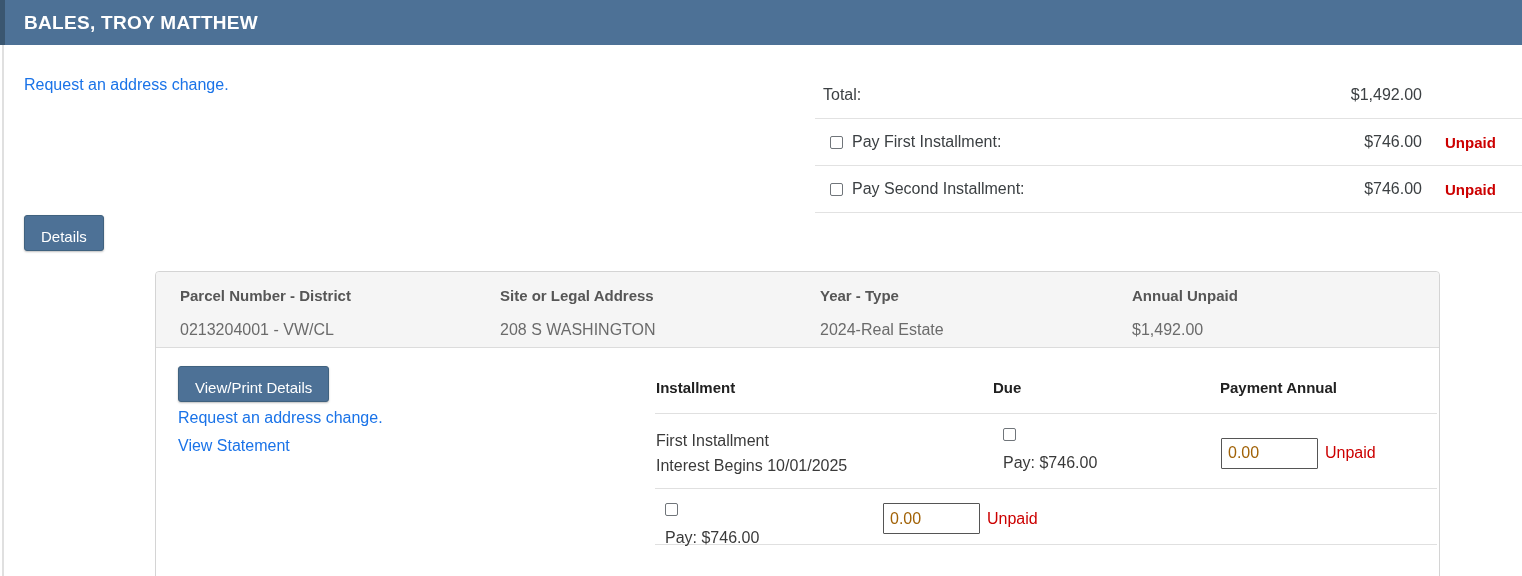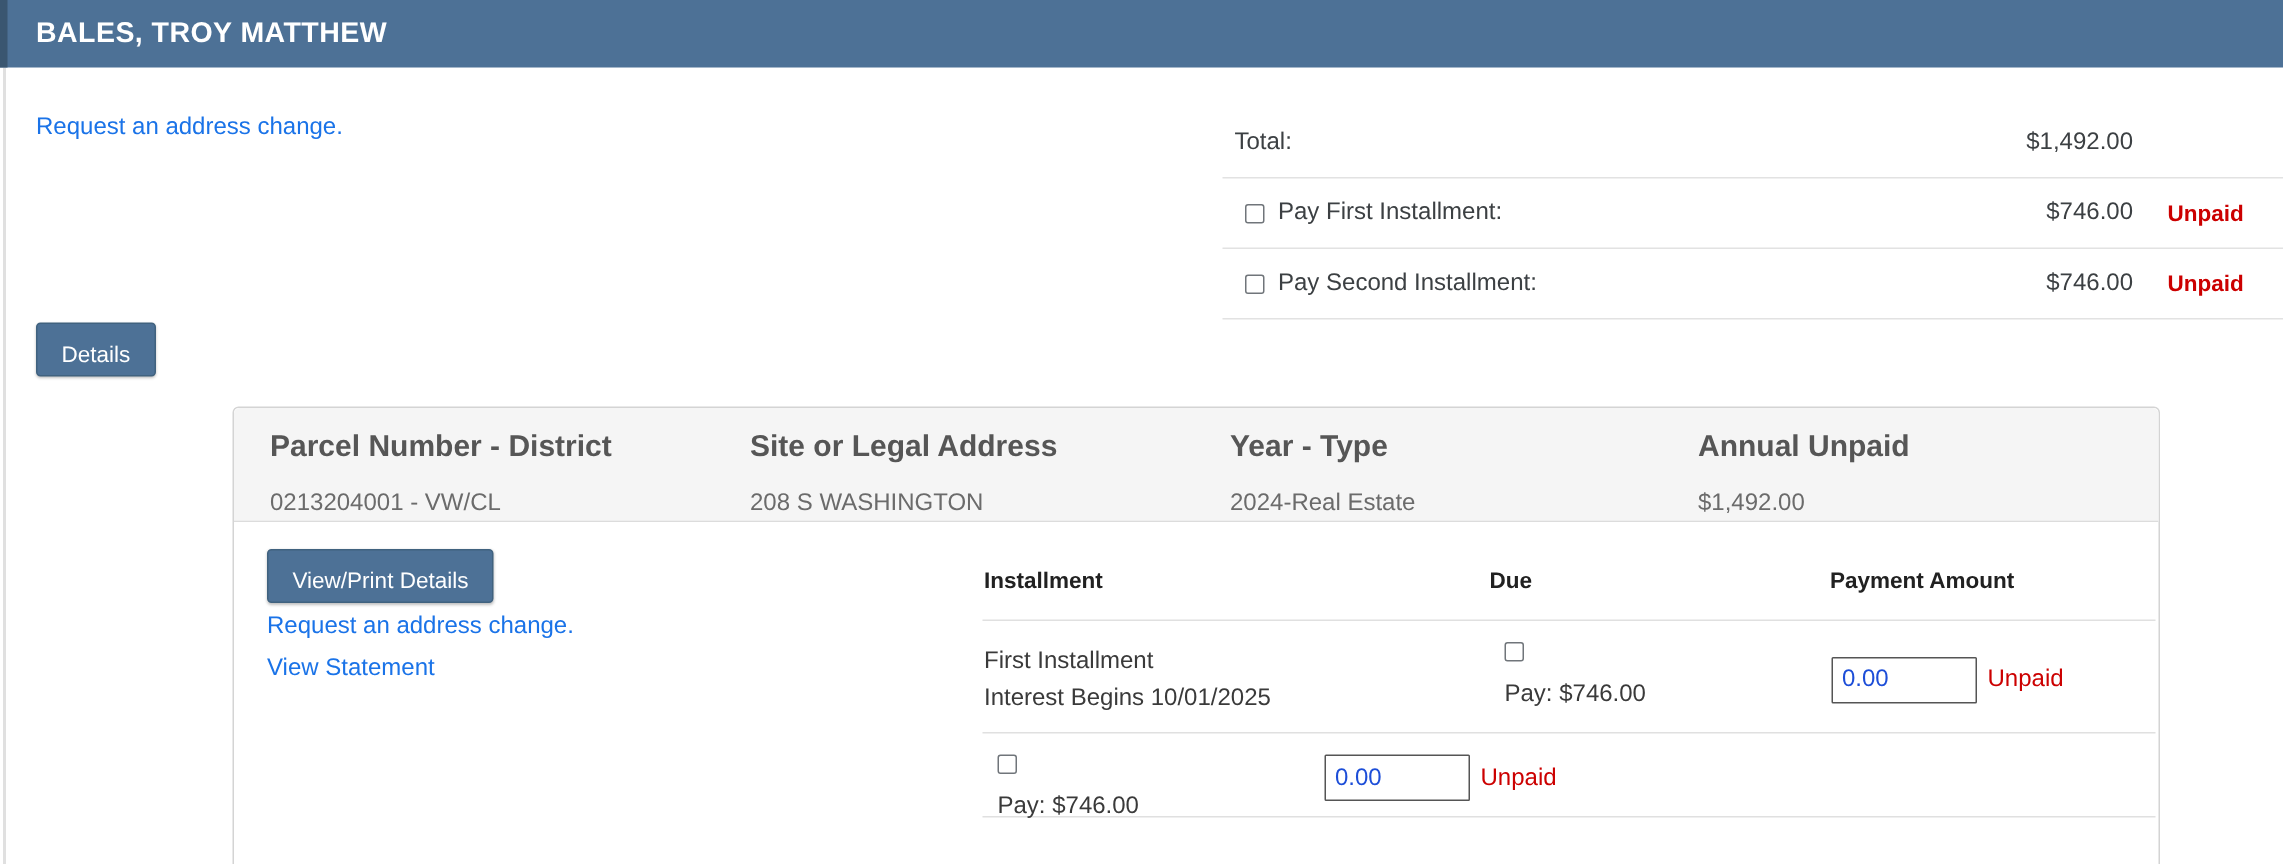--- a/index.html
+++ b/index.html
@@ -82,21 +82,21 @@
   }
   .card-head {
     background: #f5f5f5;
     border-bottom: 1px solid #dcdcdc;
     border-radius: 4px 4px 0 0;
     height: 76px;
     padding: 15px 24px 0 24px;
     display: grid;
     grid-template-columns: 320px 320px 312px 1fr;
   }
-  .card-head .fld-label { font-size: 20px; font-weight: bold; color: #565656; }
+  .card-head .fld-label { font-size: 15px; font-weight: bold; color: #565656; }
   .card-head .fld-value { font-size: 16px; color: #6b6b6b; margin-top: 17px; }
 
   .card-body { position: relative; height: 312px; }
   .vp-btn { position: absolute; left: 22px; top: 18px; }
   .card-link-address { position: absolute; left: 22px; top: 61px; }
   .card-link-statement { position: absolute; left: 22px; top: 89px; }
 
   
   .inst-table { position: absolute; left: 455px; right: 2px; top: 0; margin-left: 44px; }
   .inst-header {
@@ -113,21 +113,21 @@
     display: flex;
     padding: 14px 0 10px 0;
     border-bottom: 1px solid #e0e0e0;
   }
   .inst-row .name-cell { width: 338px; padding-left: 1px; font-size: 16px; line-height: 25px; color: #3a3a3a; }
   .inst-row .due-cell  { width: 227px; padding-left: 10px; display: flex; align-items: flex-start; gap: 13px; height: 25px; font-size: 16px; color: #3a3a3a; flex-direction: column; }
   .inst-row .pay-cell  { flex: 1; padding-left: 1px; display: flex; align-items: center; gap: 7px; }
   .pay-input {
     width: 97px; height: 31px;
     border: 1px solid #555; border-radius: 1px;
-    font-family: inherit; font-size: 16px; color: #1d4ed8;
+    font-family: inherit; font-size: 16px; color: #a16207;
     padding: 0 6px; background: #fff;
   }
   .row-status { color: #cc0000; font-size: 16px; }
 </style>
 </head>
 <body>
 
 <div class="page-left-border"></div>
 
 <div class="app-header">
@@ -185,21 +185,21 @@
 
   <div class="card-body">
     <button class="btn vp-btn">View/Print Details</button>
     <a class="link card-link-address">Request an address change.</a>
     <a class="link card-link-statement">View Statement</a>
 
     <div class="inst-table">
       <div class="inst-header">
         <div class="col-name">Installment</div>
         <div class="col-due">Due</div>
-        <div class="col-pay">Payment Amount</div>
+        <div class="col-pay">Payment Annual</div>
       </div>
 
       <div class="inst-row">
         <div class="name-cell">
           <div>First Installment</div>
           <div>Interest Begins 10/01/2025</div>
         </div>
         <div class="due-cell">
           <input type="checkbox" class="cb" style="">
           <span>Pay: $746.00</span>

